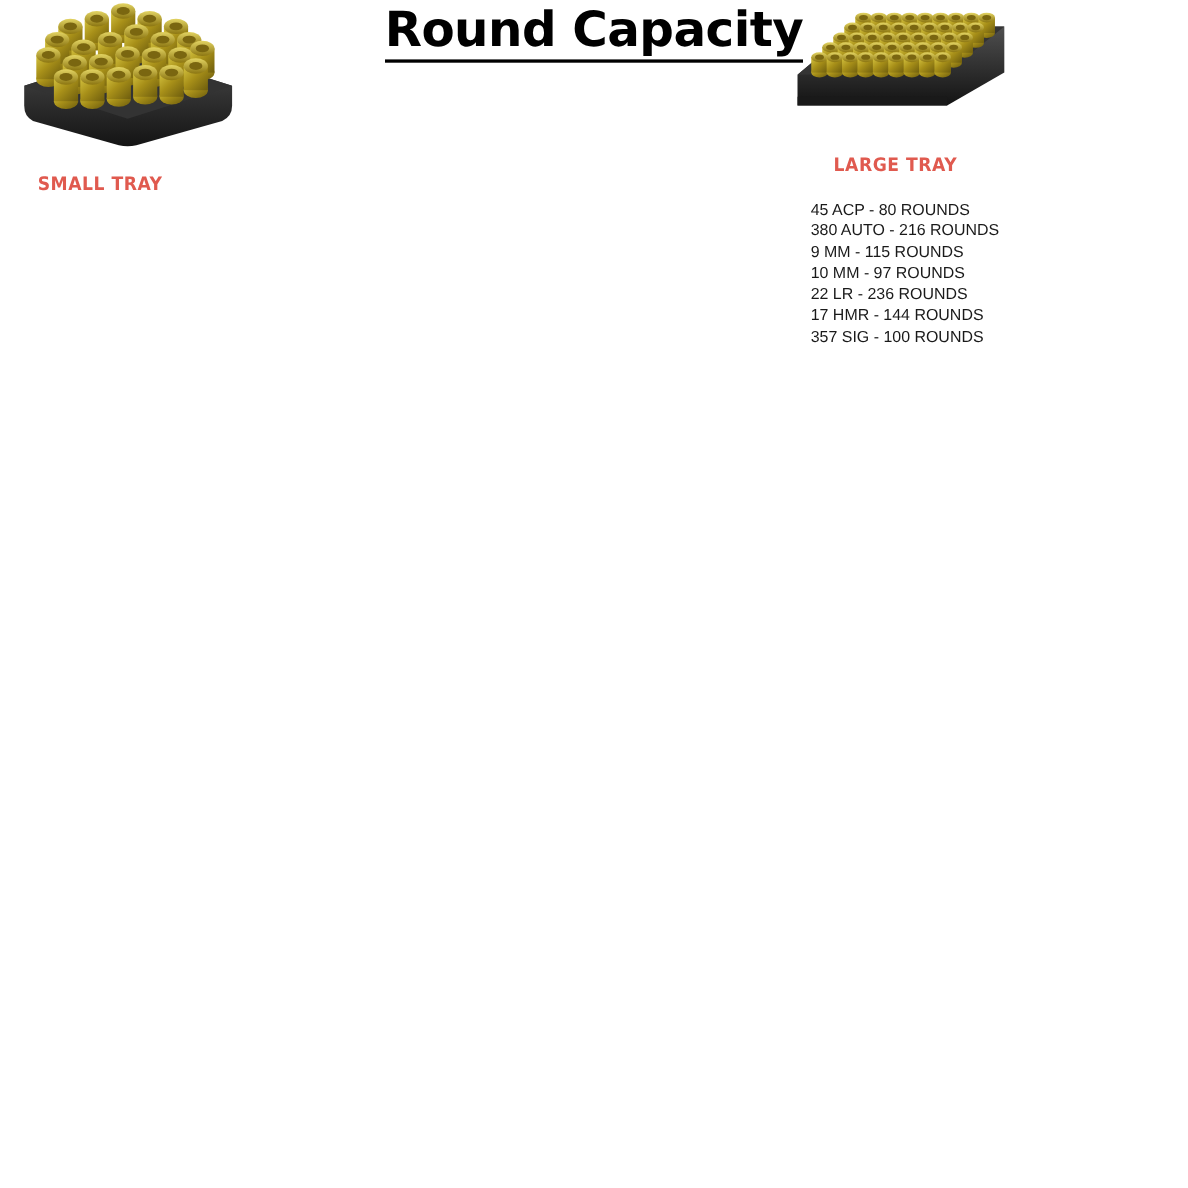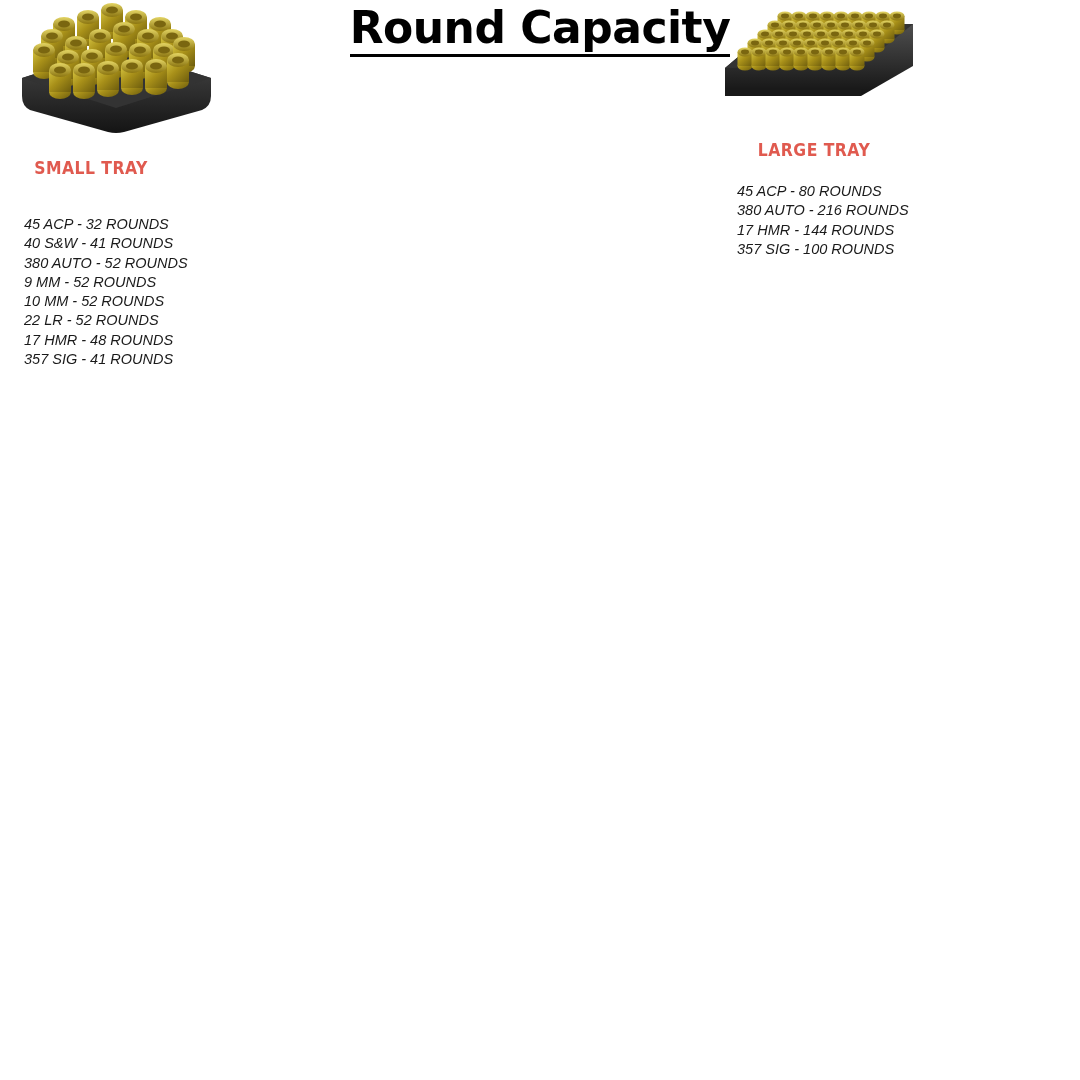--- a/index.html
+++ b/index.html
@@ -52,21 +52,20 @@
     text-align: center;
     transform: scaleX(0.92);
   }
   .round-list {
     list-style: none;
     margin: 0;
     padding: 0;
   }
   .round-list li {
     font-family: "Liberation Sans", sans-serif;
-    font-style: italic;
     font-size: 14.5px;
     color: #1a1a1a;
     line-height: 19.3px;
     white-space: nowrap;
   }
 
   
   #small-tray-block { left: 6px; top: 0px; width: 230px; }
   #small-tray-block .tray-img-wrap { height: 140px; position: relative; }
   #small-tray-block .tray-label { margin-top: 18px; width: 170px; }
@@ -261,30 +260,20 @@
               <rect x="161" y="60" width="22" height="22" fill="url(#brassG)"></rect>
               <ellipse cx="172" cy="60" rx="11" ry="7" fill="url(#brassTop)"></ellipse>
               <ellipse cx="172" cy="60" rx="6" ry="3.6" fill="#7a6610"></ellipse>
           </g>
         </g>
       </svg>
     </div>
 
     <div class="tray-label">SMALL TRAY</div>
 
-    <ul class="round-list">
-      <li>45 ACP - 32 ROUNDS</li>
-      <li>40 S&amp;W - 41 ROUNDS</li>
-      <li>380 AUTO - 52 ROUNDS</li>
-      <li>9 MM - 52 ROUNDS</li>
-      <li>10 MM - 52 ROUNDS</li>
-      <li>22 LR - 52 ROUNDS</li>
-      <li>17 HMR - 48 ROUNDS</li>
-      <li>357 SIG - 41 ROUNDS</li>
-    </ul>
   </div>
 
   <div class="tray-block" id="large-tray-block">
 
     <div class="tray-img-wrap">
       <svg class="tray-svg" width="200" height="120" viewBox="0 0 200 120">
         <defs>
           <linearGradient id="brassG2" x1="0" y1="0" x2="1" y2="1">
             <stop offset="0%" stop-color="#d4c23f"></stop>
             <stop offset="45%" stop-color="#a89019"></stop>
@@ -593,18 +582,21 @@
 
         <path d="M6 88 L142 88 L142 96 L6 96 Z" fill="#1a1a1a" opacity="0.85"></path>
       </svg>
     </div>
 
     <div class="tray-label">LARGE TRAY</div>
 
     <ul class="round-list">
       <li>45 ACP - 80 ROUNDS</li>
       <li>380 AUTO - 216 ROUNDS</li>
+      <li>9 MM - 115 ROUNDS</li>
+      <li>10 MM - 97 ROUNDS</li>
+      <li>22 LR - 236 ROUNDS</li>
       <li>17 HMR - 144 ROUNDS</li>
       <li>357 SIG - 100 ROUNDS</li>
     </ul>
   </div>
 
 </div>
 
 </body></html>

